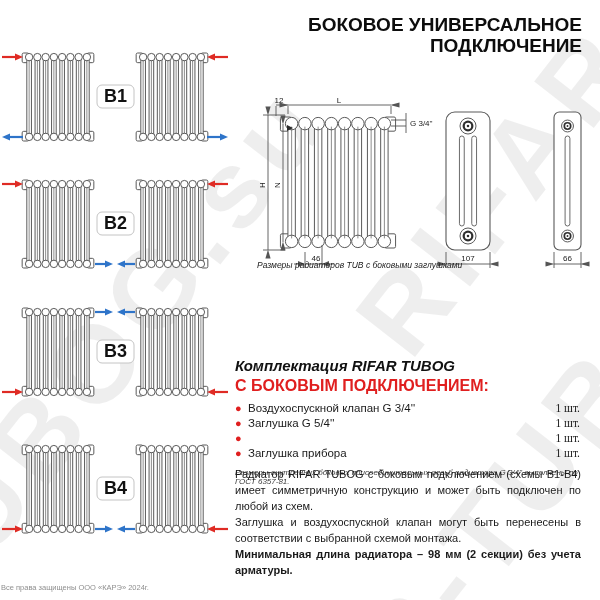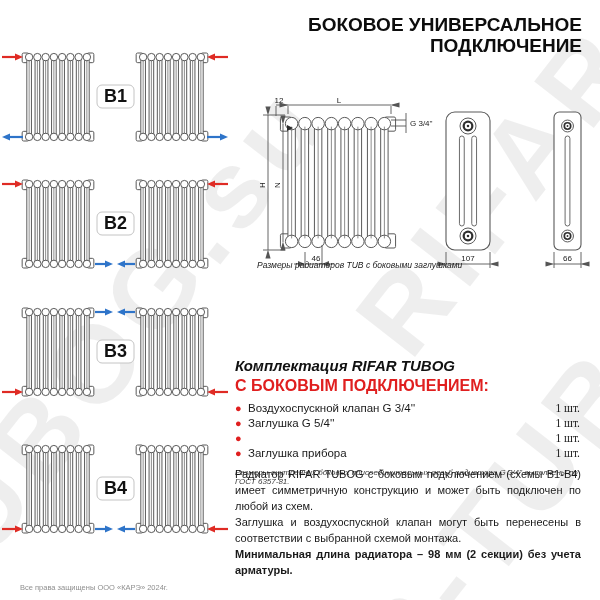--- a/index.html
+++ b/index.html
@@ -27,21 +27,21 @@
   .kit-subheading{font-size:16px;font-weight:bold;margin-top:3px;}
   .kit-list{margin-top:6px;}
   .kit-item{display:flex;align-items:baseline;font-size:11.5px;line-height:15px;}
   .kit-bullet{width:13px;flex:0 0 13px;font-size:11px;}
   .kit-qty{margin-left:auto;font-family:Liberation Serif, serif;}
   .kit-note{margin-top:7px;font-size:8px;font-style:italic;color:#3a3a3a;}
   
   .description{position:absolute;left:235px;top:466px;width:346px;font-size:11px;
                line-height:16px;text-align:justify;}
   .description .p3{font-weight:bold;}
-  .copyright{position:absolute;left:20px;top:583px;font-size:7.5px;color:#8f8f8f;text-align:right;}
+  .copyright{position:absolute;left:1px;top:583px;font-size:7.5px;color:#8f8f8f;text-align:right;}
 </style>
 </head>
 <body>
 
 <div class="page">
 
   <div>
     <span class="wm" id="wm1">TUBOG.su</span>
     <span class="wm" id="wm2">RIFAR-TUBOG</span>
     <span class="wm" id="wm3">RIFAR.su</span>

